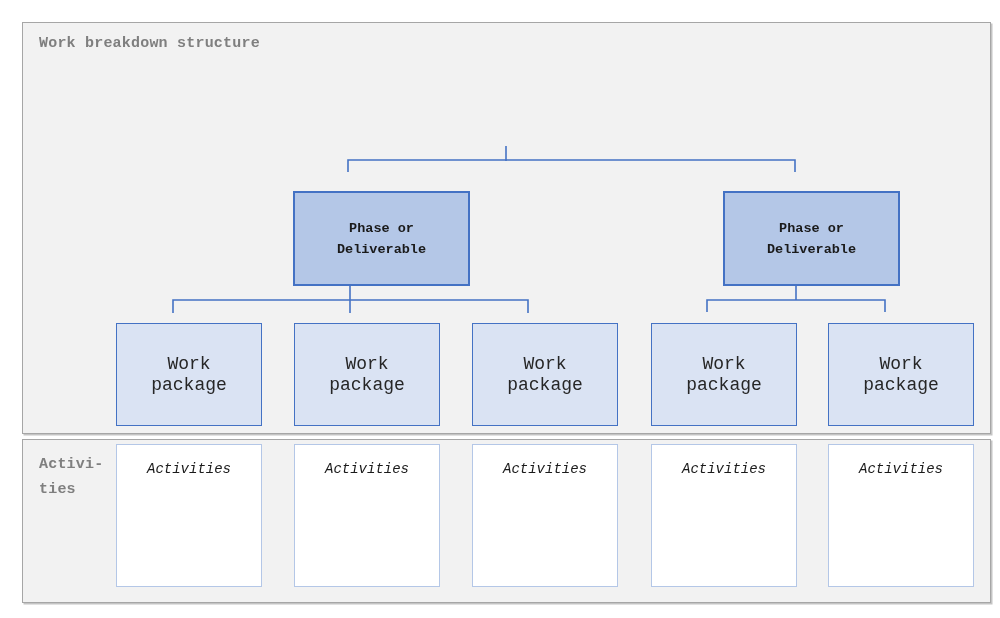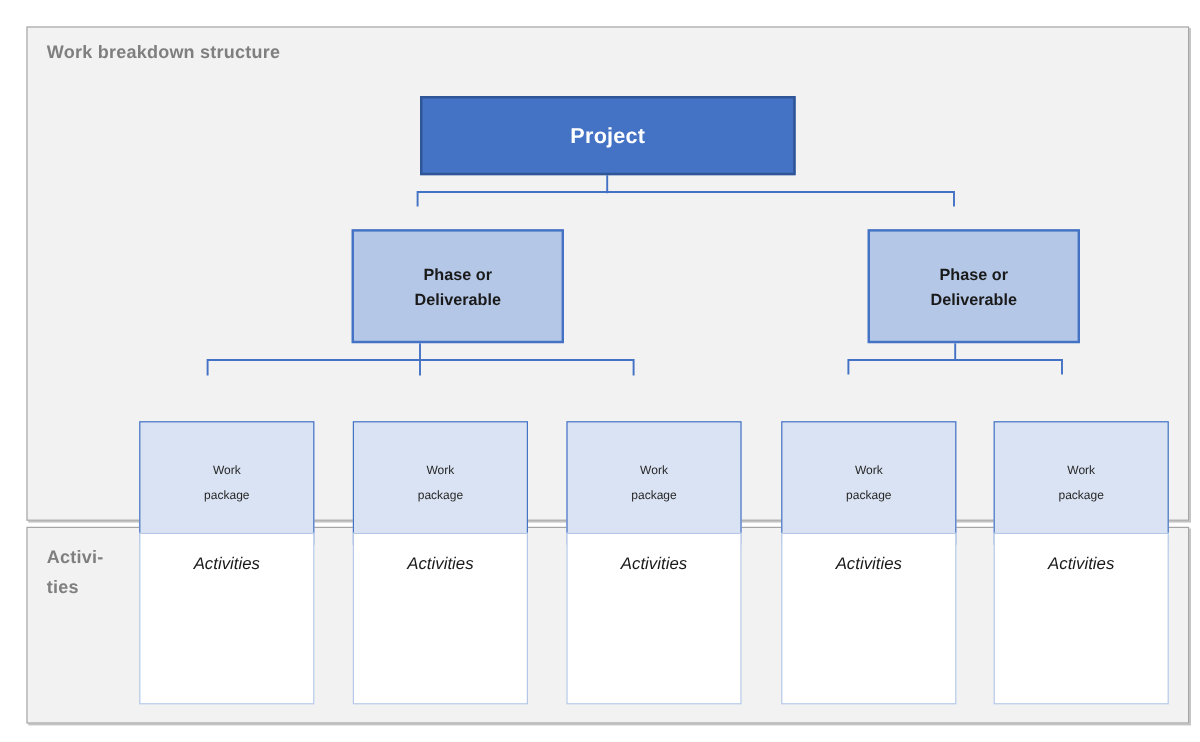--- a/index.html
+++ b/index.html
@@ -1,18 +1,18 @@
 <!DOCTYPE html>
 <html style="--panel-bg: #f2f2f2; --panel-border: #a6a6a6; --title-gray: #7f7f7f; --project-fill: #4472c4; --project-border: #2f5597; --project-text: #ffffff; --phase-fill: #b4c7e7; --phase-border: #4472c4; --wp-fill: #dae3f3; --wp-border: #4472c4; --activity-fill: #ffffff; --activity-border: #b4c7e7; --connector: #4472c4;"><head>
 <meta charset="utf-8">
 <style>
   html,body{margin:0;padding:0;background:#ffffff;}
   .page{
     position:relative;width:1000px;height:618px;background:#ffffff;overflow:hidden;
-    font-family:Liberation Sans, sans-serif;
+    font-family:Liberation Mono, monospace;
   }
   .panel{
     position:absolute;left:22px;width:969px;box-sizing:border-box;
     background:var(--panel-bg,#f2f2f2);
     border:1.5px solid var(--panel-border,#a6a6a6);
     box-shadow:1.5px 1.5px 0 #c4c4c4;
   }
   .panel.wbs{top:22px;height:412px;}
   .panel.act{top:439px;height:164px;}
   .panel-title{
@@ -35,21 +35,21 @@
   .node.phase{
     top:191px;width:177px;height:95px;
     background:var(--phase-fill,#b4c7e7);
     border:2px solid var(--phase-border,#4472c4);
     color:#1a1a1a;font-size:13.5px;font-weight:bold;line-height:21px;
   }
   .node.wp{
     top:323px;width:146px;height:103px;
     background:var(--wp-fill,#dae3f3);
     border:1.5px solid var(--wp-border,#4472c4);
-    color:#262626;font-size:10px;line-height:21px;margin-top:28px;
+    color:#262626;font-size:18px;line-height:21px;
   }
   .node.activity{
     top:444px;width:146px;height:143px;
     background:var(--activity-fill,#ffffff);
     border:1.5px solid var(--activity-border,#b4c7e7);
     color:#1a1a1a;font-size:14px;font-style:italic;
     align-items:flex-start;padding-top:16px;
   }
   .connectors{
     position:absolute;left:0;top:0;width:1000px;height:618px;
@@ -77,23 +77,20 @@
 
   <svg class="connectors" viewBox="0 0 1000 618">
     <path d="M506 146 V161"></path>
     <path d="M348 172 V160 H795 V172"></path>
     <path d="M350 286 V313"></path>
     <path d="M173 313 V300 H528 V313"></path>
     <path d="M796 286 V300"></path>
     <path d="M707 312 V300 H885 V312"></path>
   </svg>
 
-  <div class="node project">
-    <span>Project</span>
-  </div>
 
   <div class="node phase" style="left:293px">
     <div>
       <span>Phase or</span><br>
       <span>Deliverable</span>
     </div>
   </div>
   <div class="node phase" style="left:723px">
     <div>
       <span>Phase or</span><br>

